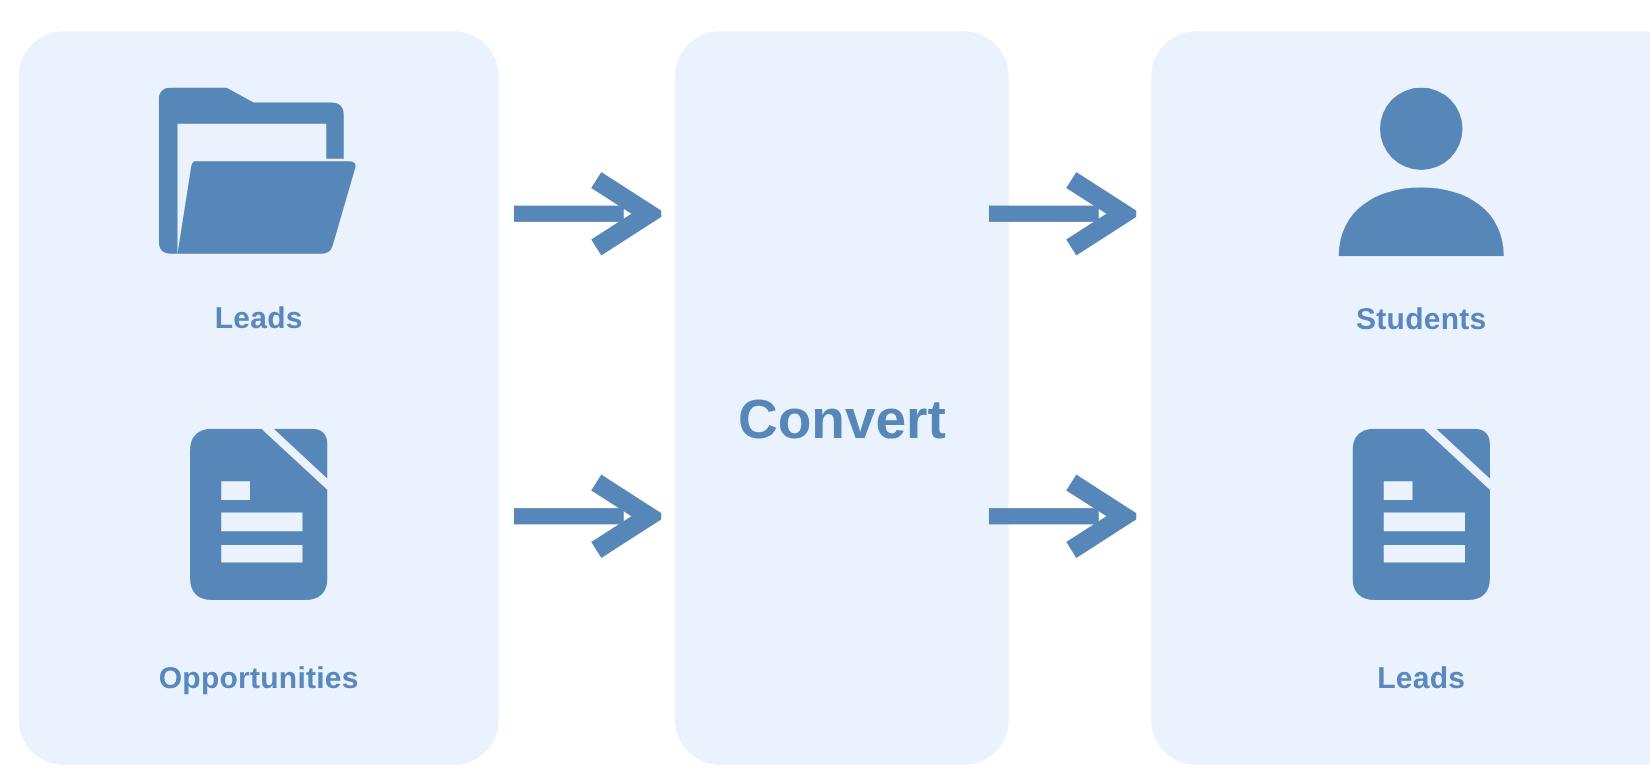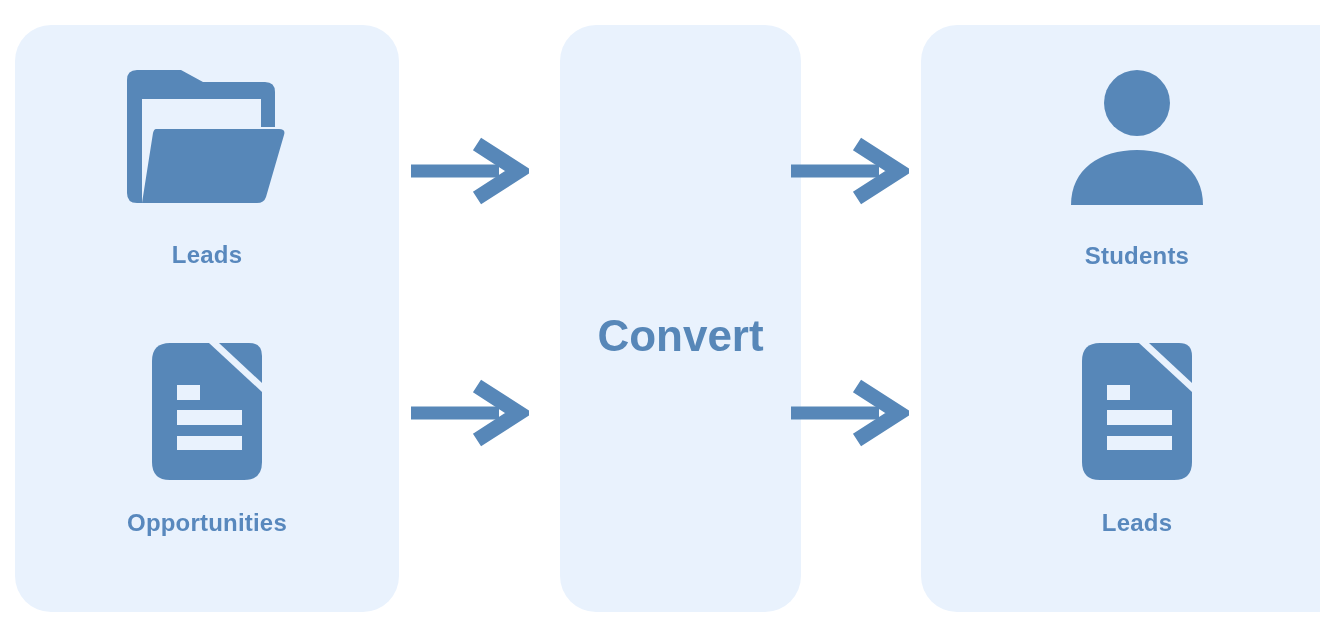--- a/index.html
+++ b/index.html
@@ -16,38 +16,38 @@
     font-family:"Liberation Sans", sans-serif;
     overflow:hidden;
   }
   .panel{
     position:absolute;
     top:25px;height:587px;
     background:var(--panel-bg);
     border-radius:36px;
   }
   .panel-left{left:15px;width:384px;}
-  .panel-center{left:560px;width:241px;}
+  .panel-center{left:540px;width:267px;}
   .panel-right{left:921px;width:432px;}
   .node{
     position:absolute;left:0;width:100%;
     display:flex;flex-direction:column;align-items:center;
   }
   .node-top{top:45px;}
   .node-bottom{top:318px;}
   .node .icon{display:block;color:var(--accent);}
   .node-label{
     margin-top:36px;
     font-size:24px;font-weight:600;
     color:var(--label);
     letter-spacing:.2px;
     line-height:30px;
     text-align:center;
   }
-  .node-bottom .node-label{margin-top:28px;}
+  .node-bottom .node-label{margin-top:48px;}
   .center-label{
     position:absolute;top:286px;left:0;width:100%;
     text-align:center;
     font-size:44px;font-weight:700;
     color:var(--accent);
     line-height:50px;
   }
   .arrow{
     position:absolute;width:118px;height:68px;color:var(--accent);
   }

